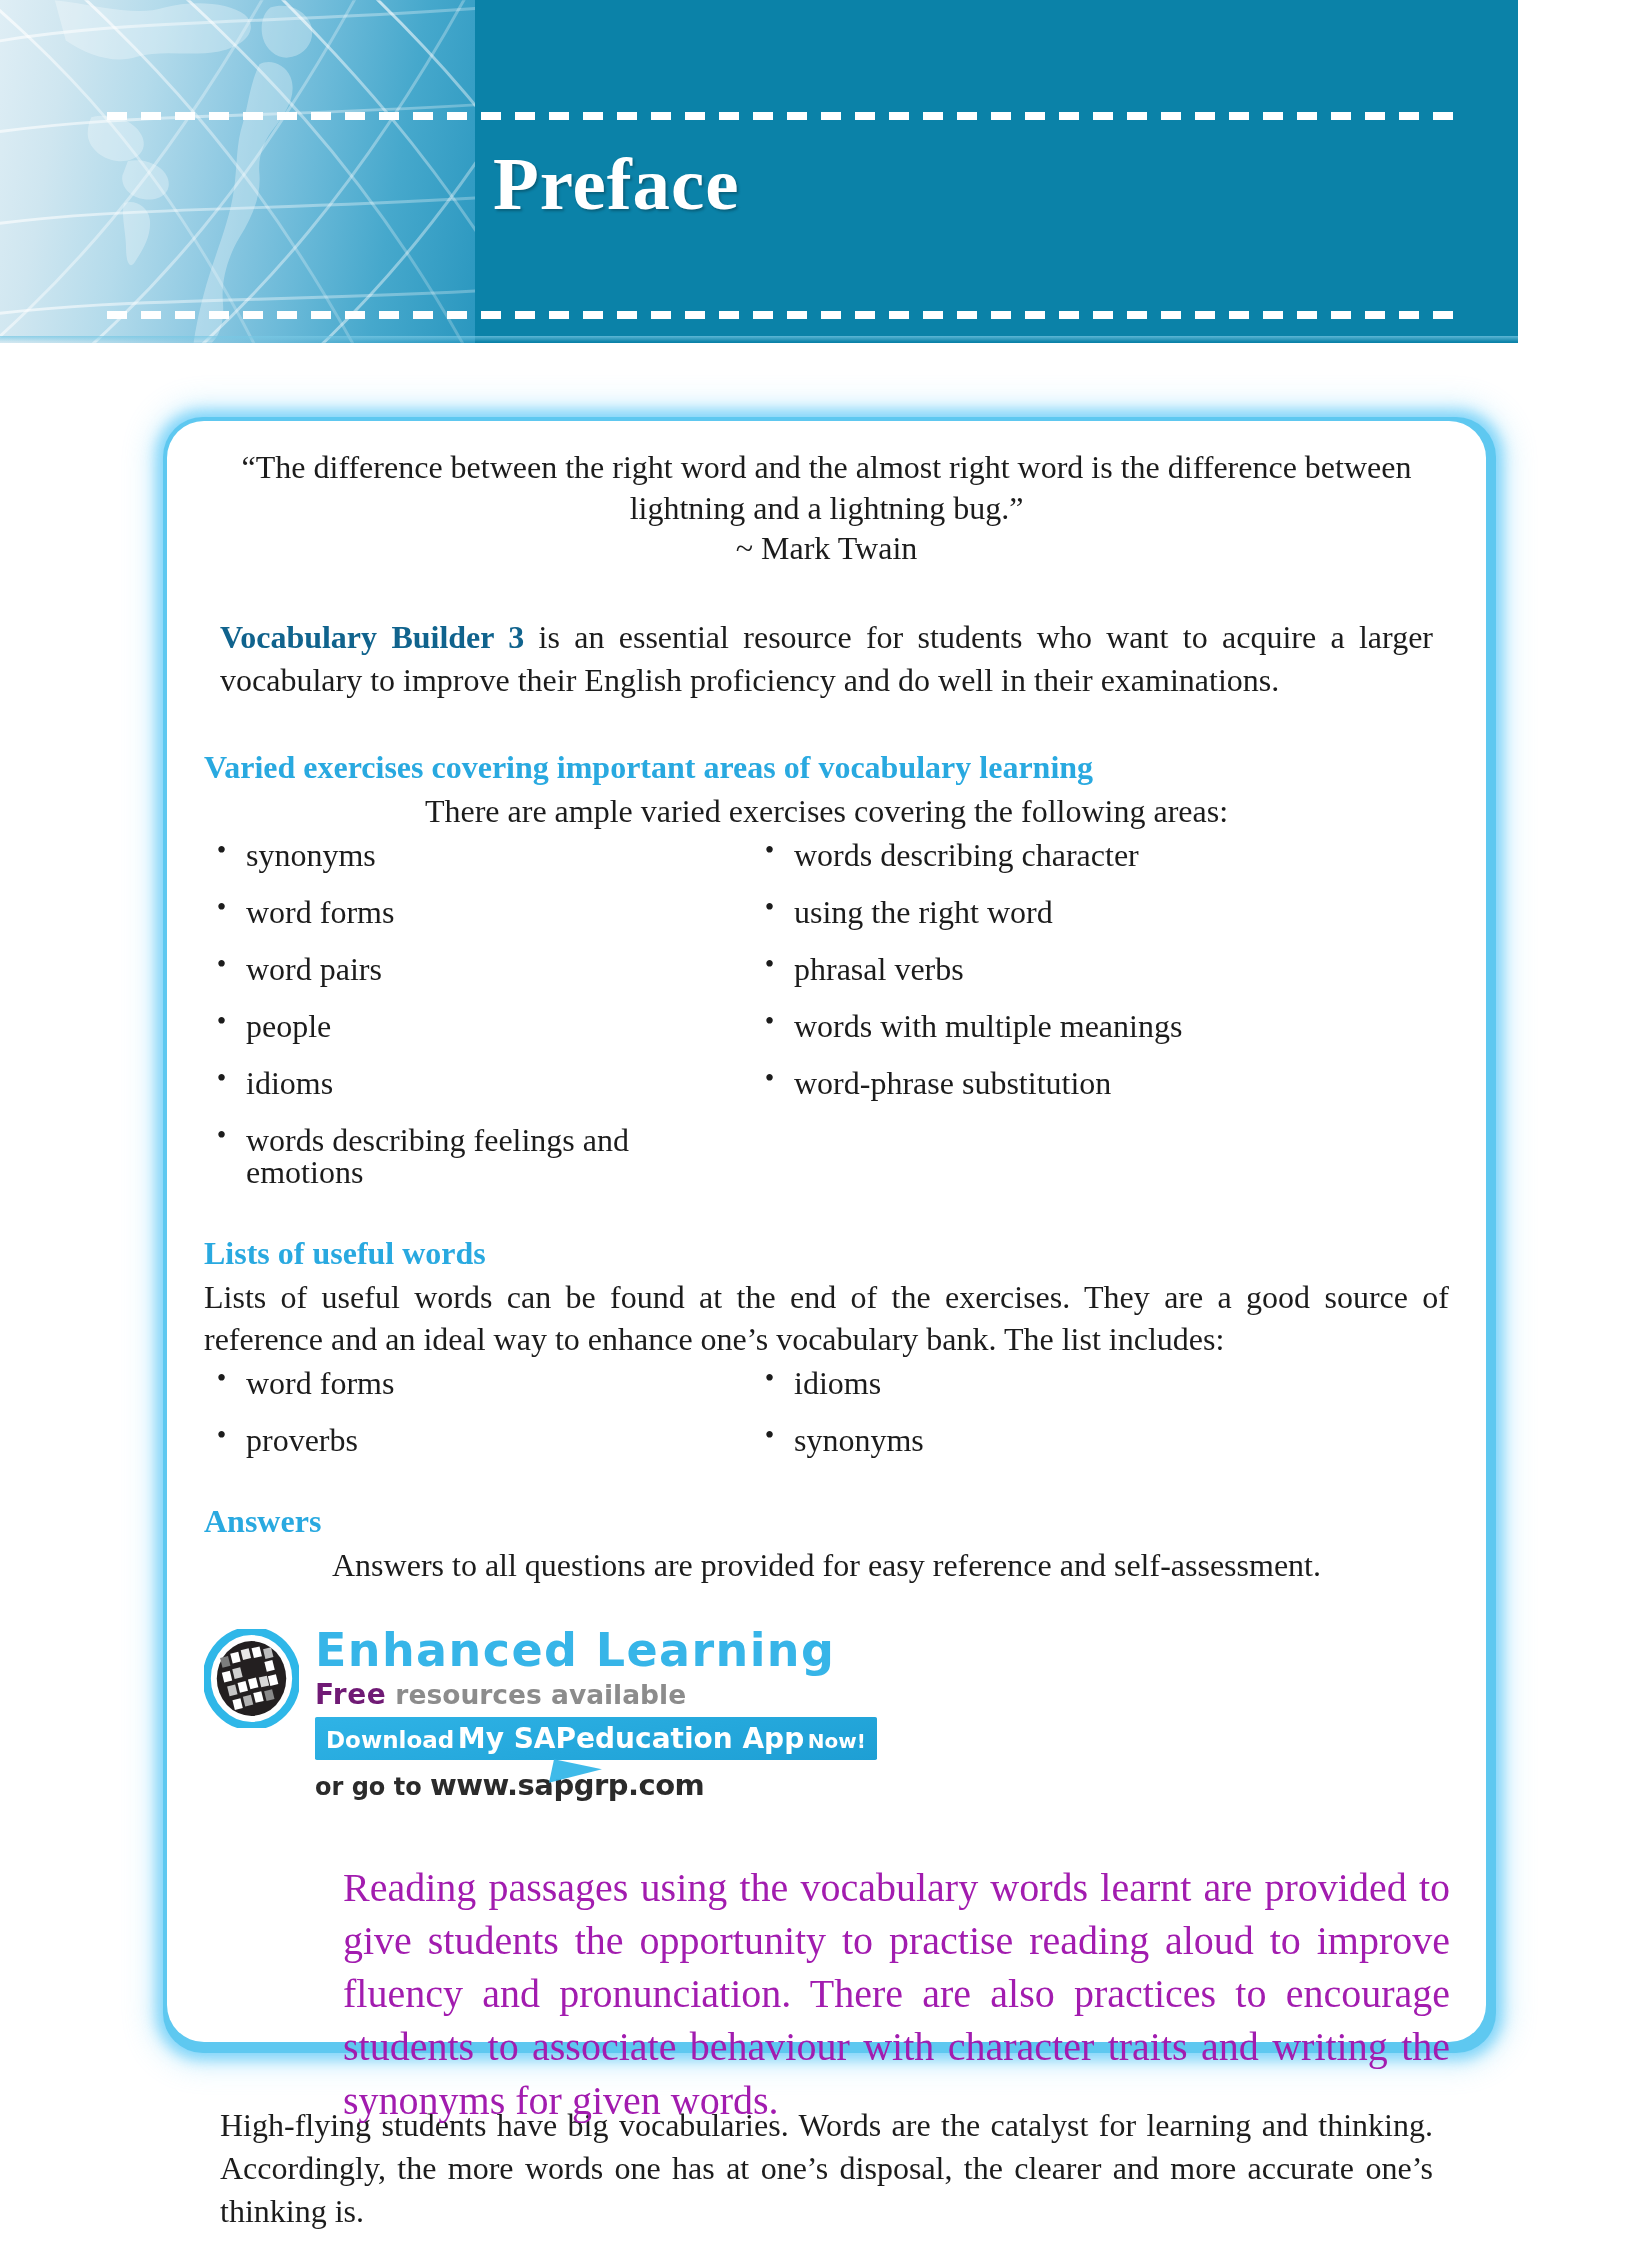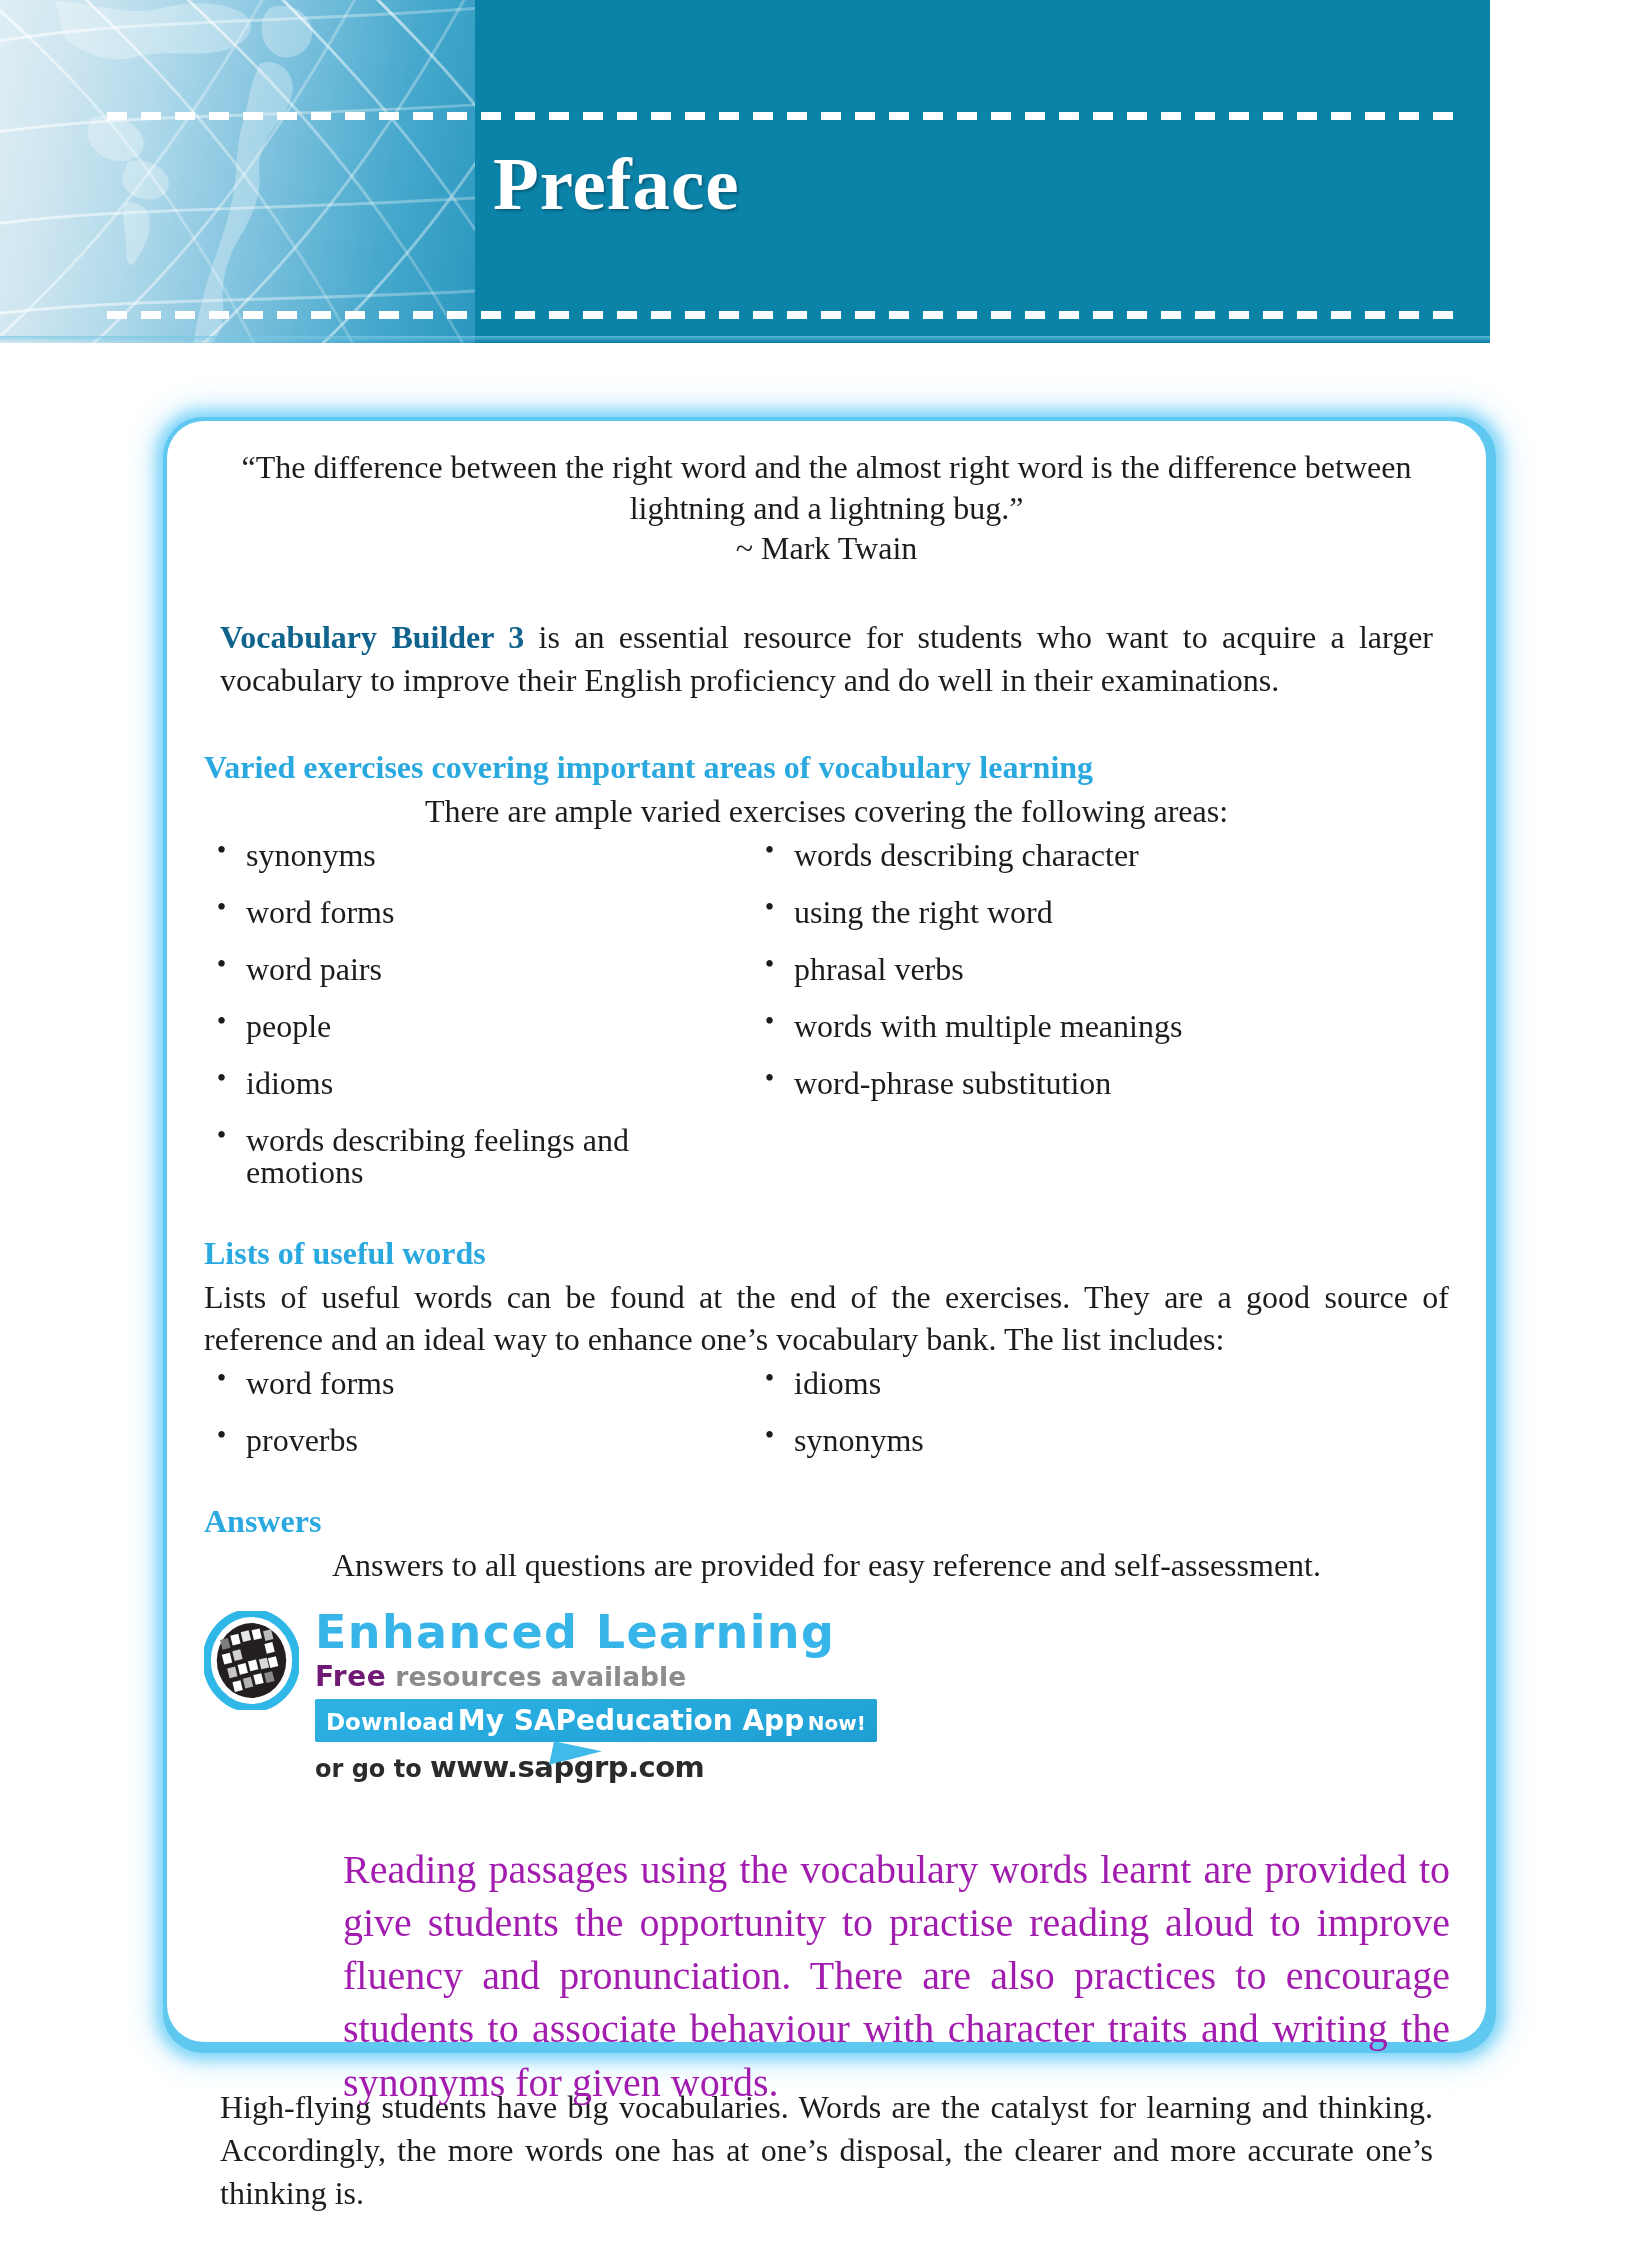--- a/index.html
+++ b/index.html
@@ -16,20 +16,21 @@
   }
 
   
   .header {
     position: absolute;
     left: 0; top: 0;
     width: 1490px;
     height: 343px;
     overflow: hidden;
     background: #0369a1;
+    padding-left: 28px;
   }
   
   .header-solid {
     position: absolute;
     left: 471px; top: 0;
     width: 1174px; height: 343px;
     background: #0b82a8;
   }
   
   .header-globe {
@@ -196,21 +197,21 @@
   .col-right {
     position: absolute;
     left: 548px;
     top: 0;
     width: 640px;
   }
 
   
   .el-block {
     position: relative;
-    margin-top: 22px;
+    margin-top: 40px;
     height: 194px;
   }
   .el-logo {
     position: absolute;
     left: 0px;
     top: 1.8px;
     width: 95px;
     height: 99px;
   }
   .el-text {

